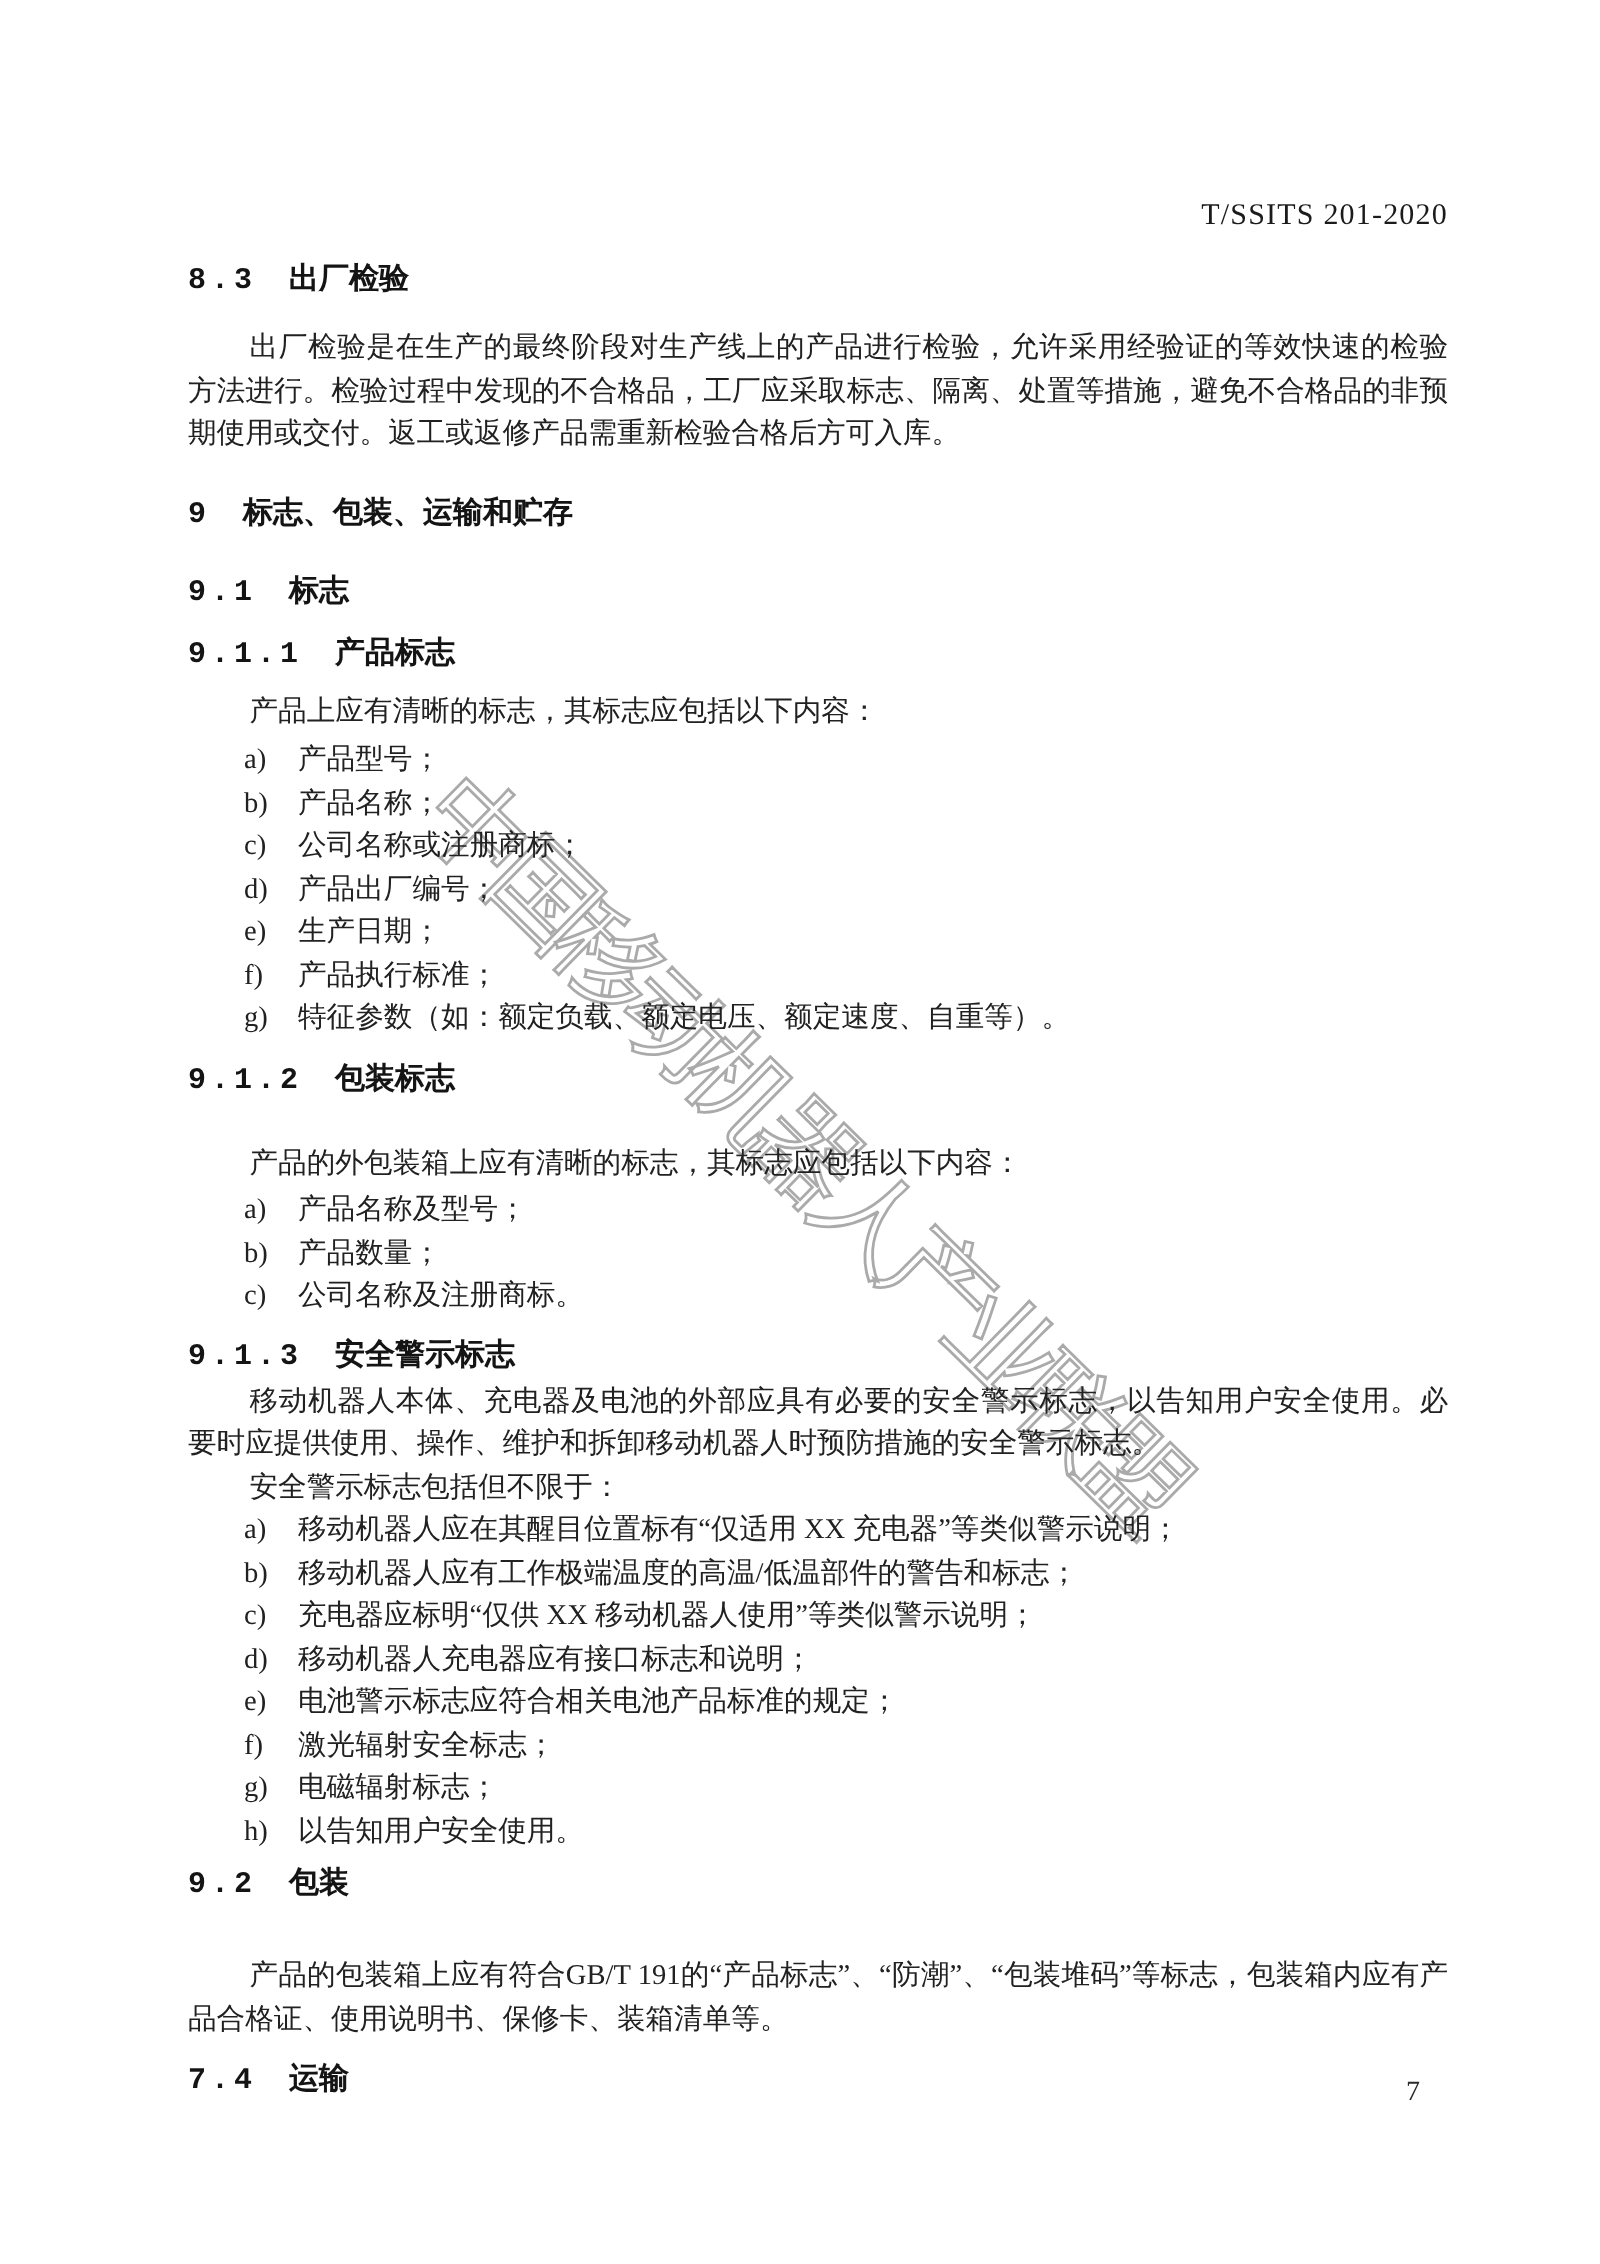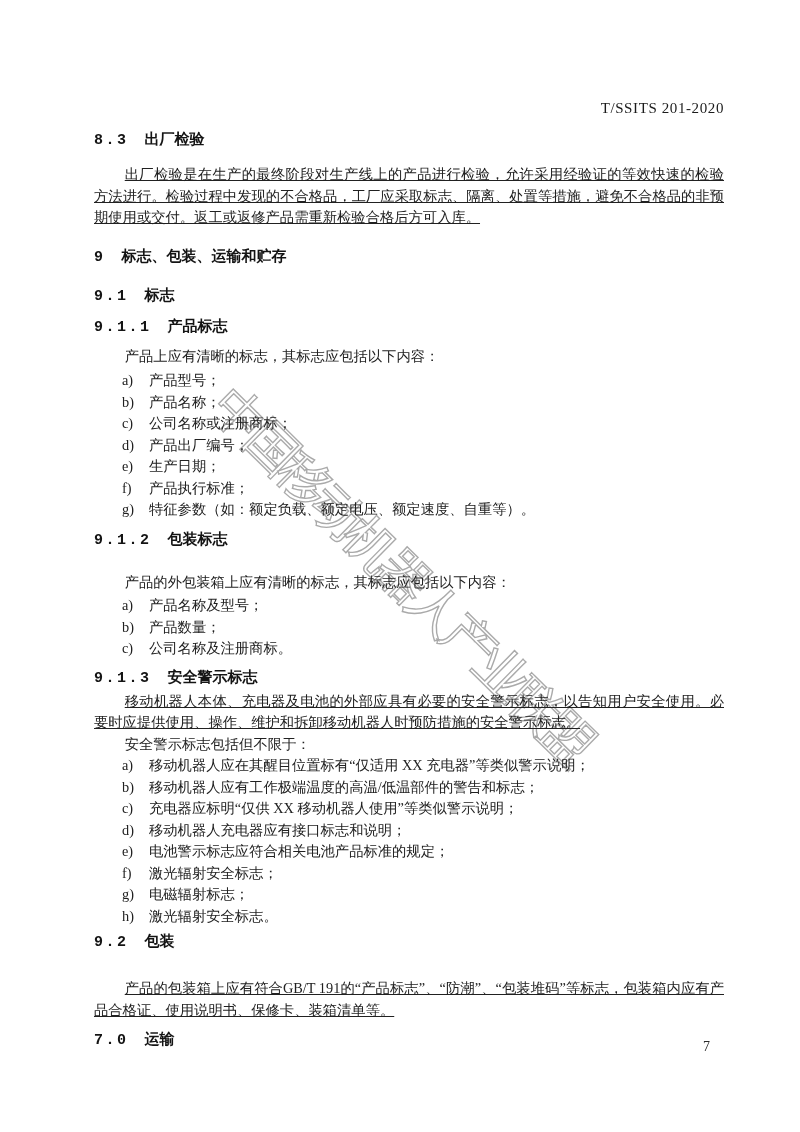--- a/index.html
+++ b/index.html
@@ -63,21 +63,20 @@
   }
   .h-num {
     display: inline-block;
     letter-spacing: 2.5px;
     margin-right: 16px;
   }
   .para {
     text-align: justify;
     text-indent: 2.15em;
     margin: 0;
-    text-decoration: underline;
   }
   .lead {
     text-indent: 2.15em;
     margin: 0;
   }
   .list { margin: 0; }
   .li {
     display: flex;
     margin-left: 28px;
   }
@@ -221,30 +220,30 @@
       <div class="li">
           <span class="li-label">f)</span>
           <span class="li-text">激光辐射安全标志；</span>
         </div>
       <div class="li">
           <span class="li-label">g)</span>
           <span class="li-text">电磁辐射标志；</span>
         </div>
       <div class="li">
           <span class="li-label">h)</span>
-          <span class="li-text">激光辐射安全标志。</span>
+          <span class="li-text">以告知用户安全使用。</span>
         </div>
     </div>
 
     <div class="h-clause mb-h92">
       <span class="h-num">9.2</span><span class="h-title">包装</span>
     </div>
     <p class="para mb-p92">产品的包装箱上应有符合GB/T 191的“产品标志”、“防潮”、“包装堆码”等标志，包装箱内应有产品合格证、使用说明书、保修卡、装箱清单等。</p>
 
     <div class="h-clause">
-      <span class="h-num">7.0</span><span class="h-title">运输</span>
+      <span class="h-num">7.4</span><span class="h-title">运输</span>
     </div>
 
   </div>
 
   <div class="page-num">7</div>
 
 </div>
 
 </body></html>

